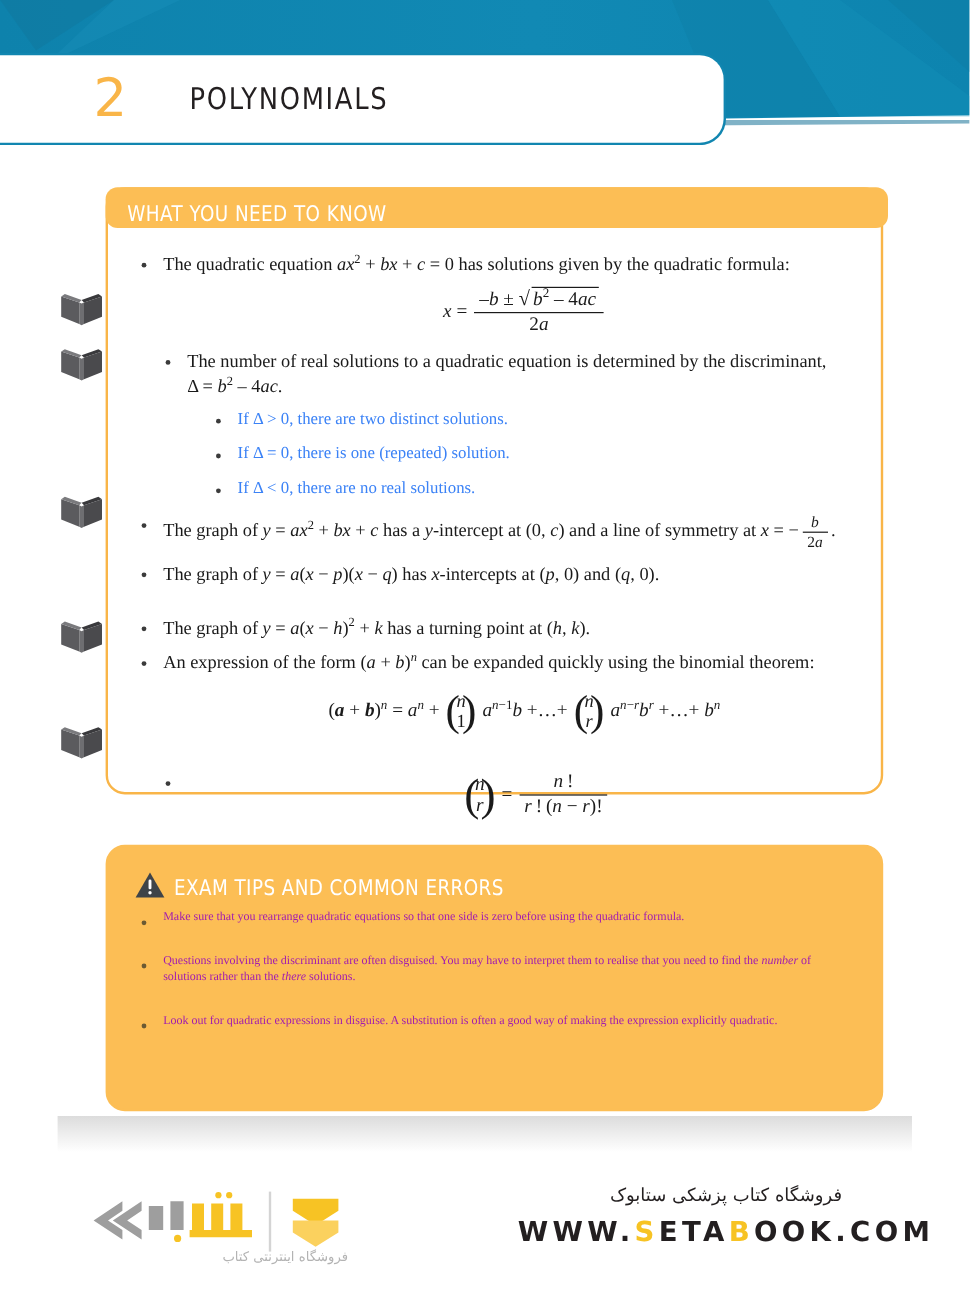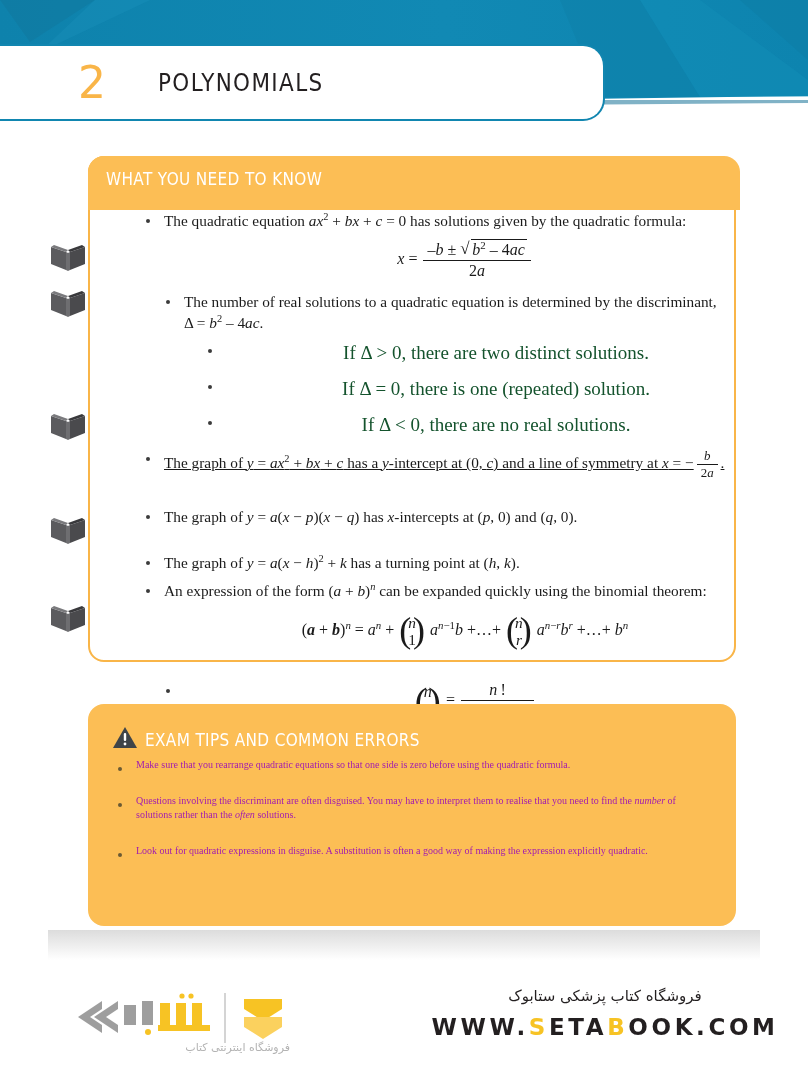--- a/index.html
+++ b/index.html
@@ -43,24 +43,25 @@
   .panel{
     position:absolute;box-sizing:border-box;
     border-radius:16px;
   }
   .panel-know{
     left:88px;top:156px;width:648px;height:506px;
     background:#ffffff;
     border:2px solid #F9B548;
   }
   .panel-know-head{
-    position:absolute;left:-2px;top:-2px;width:652px;height:54px;
+    position:absolute;left:-2px;top:-2px;width:652px;height:34px;
     background:#FCBE55;
     border-top-left-radius:16px;border-top-right-radius:16px;
     box-sizing:border-box;
+    border-radius:10px;
   }
   .panel-head-text{
     font-family:"DejaVu Sans", sans-serif;
     font-size:18px;color:#ffffff;letter-spacing:0.4px;
     position:absolute;left:18px;top:12px;
     transform:scaleX(0.85);transform-origin:left center;
     white-space:nowrap;
   }
   .panel-tips{
     left:88px;top:704px;width:648px;height:222px;
@@ -73,39 +74,38 @@
   }
   .tips-head-text{
     font-family:"DejaVu Sans", sans-serif;
     font-size:18px;color:#ffffff;letter-spacing:0.4px;
     margin-left:7px;
     transform:scaleX(0.85);transform-origin:left center;
     white-space:nowrap;
   }
 
   
-  .content{position:absolute;left:0;top:52px;width:648px;padding-left:28px;}
+  .content{position:absolute;left:0;top:52px;width:648px;}
   ul.lv1{list-style:none;margin:0;padding:0;}
   ul.lv1 > li{
     position:relative;padding-left:46px;
     font-size:15.3px;color:#1a1a1a;line-height:1.42;
     margin-bottom:2px;
   }
   ul.lv1 > li:before{
     content:"";position:absolute;left:28px;top:9px;
     width:4px;height:4px;border-radius:50%;background:#3b3b3b;
   }
   ul.lv1 > li.indent{padding-left:66px;}
   ul.lv1 > li.indent:before{left:48px;}
   ul.lv2{list-style:none;margin:6px 0 4px 0;padding:0;}
   ul.lv2 > li{
     position:relative;padding-left:42px;
-    font-size:19px;color:#14532d;line-height:1.42;
+    font-size:14px;color:#3b82f6;line-height:1.42;
     margin-bottom:9px;
-    text-align:center;
   }
   ul.lv2 > li:before{
     content:"";position:absolute;left:24px;top:9px;
     width:4px;height:4px;border-radius:50%;background:#3b3b3b;
   }
 
   .tips-content{position:absolute;left:0;top:52px;width:648px;}
   ul.tips{list-style:none;margin:0;padding:0;}
   ul.tips > li{
     position:relative;padding-left:46px;padding-right:24px;
@@ -262,21 +262,21 @@
 
       <li class="indent">
         <span>The number of real solutions to a quadratic equation is determined by the discriminant,<br>Δ = <i>b</i><sup>2</sup> – 4<i>ac</i>.</span>
         <ul class="lv2">
           <li><span>If Δ &gt; 0, there are two distinct solutions.</span></li>
           <li><span>If Δ = 0, there is one (repeated) solution.</span></li>
           <li><span>If Δ &lt; 0, there are no real solutions.</span></li>
         </ul>
       </li>
 
-      <li style="margin-bottom:24px;text-decoration:underline;">
+      <li style="margin-bottom:7px;">
         <span>The graph of <i>y</i> = <i>ax</i><sup>2</sup> + <i>bx</i> + <i>c</i> has a <i>y</i>-intercept at (0, <i>c</i>) and a line of symmetry at <i>x</i> = −<span class="inline-frac"><span class="frac sm"><span class="num"><i>b</i></span><span class="den">2<i>a</i></span></span></span>.</span>
       </li>
 
       <li style="margin-bottom:24px;">
         <span>The graph of  <i>y</i> = <i>a</i>(<i>x</i> − <i>p</i>)(<i>x</i> − <i>q</i>) has <i>x</i>-intercepts at (<i>p</i>, 0) and (<i>q</i>, 0).</span>
       </li>
 
       <li style="margin-bottom:7px;">
         <span>The graph of  <i>y</i> = <i>a</i>(<i>x</i> − <i>h</i>)<sup>2</sup> + <i>k</i> has a turning point at (<i>h</i>, <i>k</i>).</span>
       </li>
@@ -315,21 +315,21 @@
           <rect x="11.8" y="7" width="2.4" height="8" rx="1.1" fill="#ffffff"></rect>
           <circle cx="13" cy="18" r="1.4" fill="#ffffff"></circle>
         </svg>
     </span>
     <span class="tips-head-text">EXAM TIPS AND COMMON ERRORS</span>
   </div>
 
   <div class="tips-content">
     <ul class="tips">
       <li><span>Make sure that you rearrange quadratic equations so that one side is zero before using the quadratic formula.</span></li>
-      <li><span>Questions involving the discriminant are often disguised. You may have to interpret them to realise that you need to find the <i>number</i> of solutions rather than the <i>often</i> solutions.</span></li>
+      <li><span>Questions involving the discriminant are often disguised. You may have to interpret them to realise that you need to find the <i>number</i> of solutions rather than the <i>there</i> solutions.</span></li>
       <li><span>Look out for quadratic expressions in disguise. A substitution is often a good way of making the expression explicitly quadratic.</span></li>
     </ul>
   </div>
 </div>
 
 <div class="footer-shade">
   <svg width="808" height="42" viewBox="0 0 808 42">
       <defs>
     <linearGradient id="fsh" x1="0" y1="0" x2="0" y2="1">
       <stop offset="0" stop-color="#dcdcdc"></stop>

